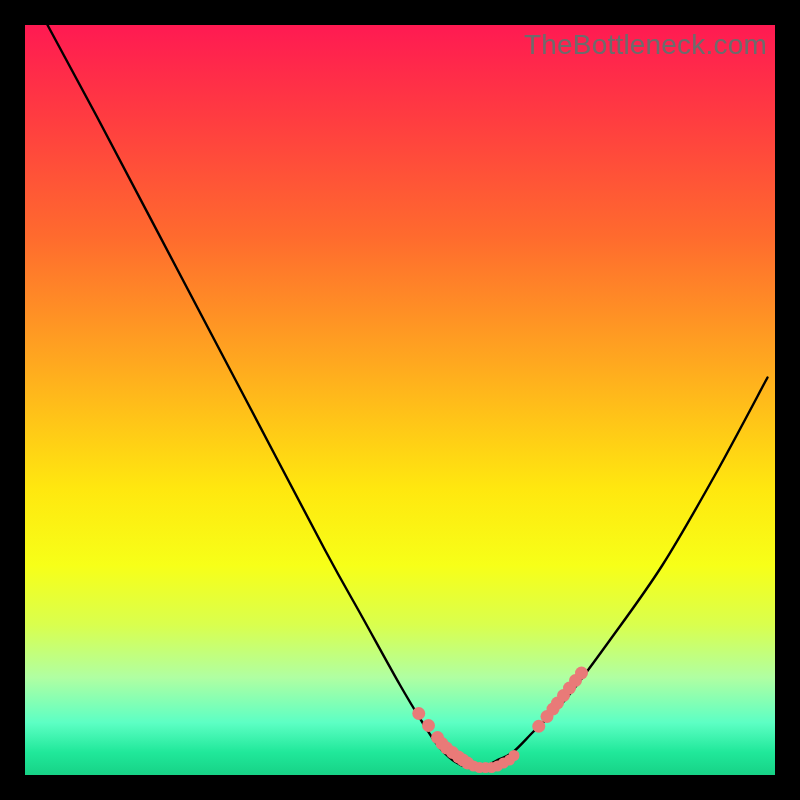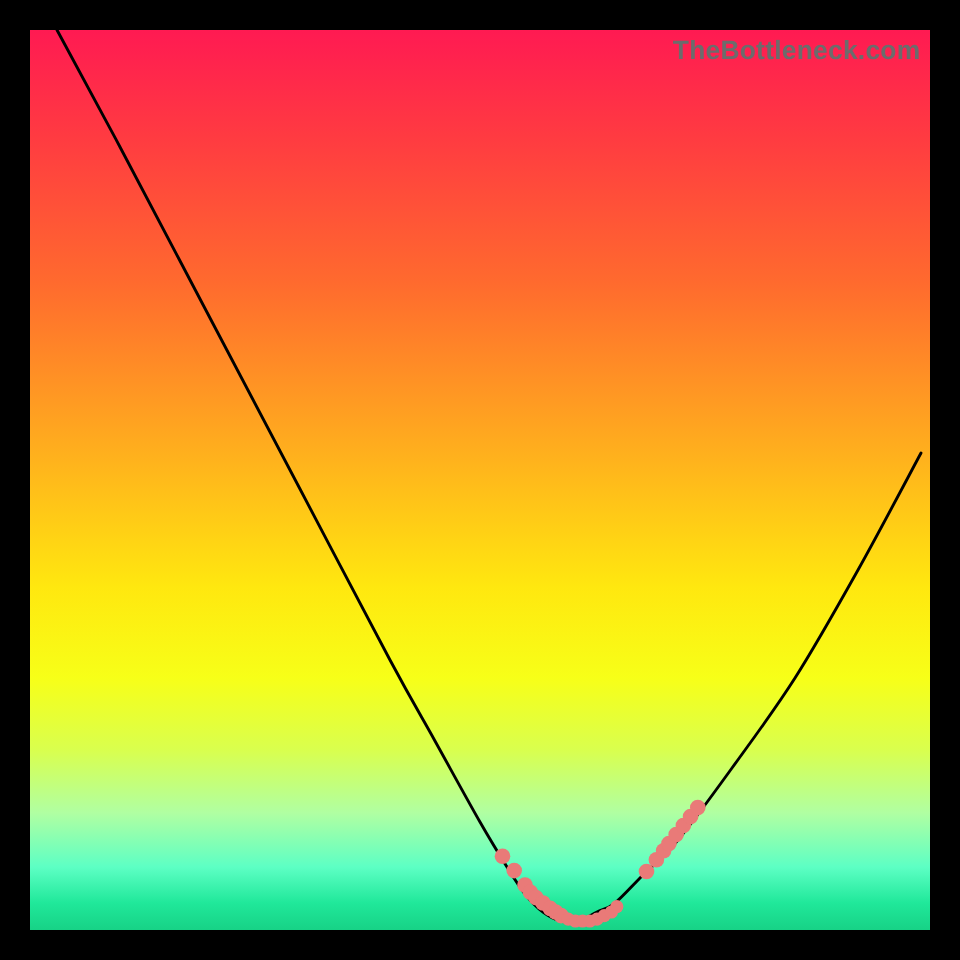--- a/index.html
+++ b/index.html
@@ -36,22 +36,22 @@
       #5dffc4 93%,
       #20e89a 97%,
       #17d286 100%
     );
   }
   .watermark {
     position: absolute;
     top: 4px;
     right: 8px;
     color: #6c6c6c;
-    font-size: 22px;
-    font-weight: 700;
+    font-size: 28px;
+    font-weight: 400;
     letter-spacing: 0.2px;
     user-select: none;
   }
   svg.curve {
     position: absolute;
     left: 0;
     top: 0;
     width: 750px;
     height: 750px;
     overflow: visible;

